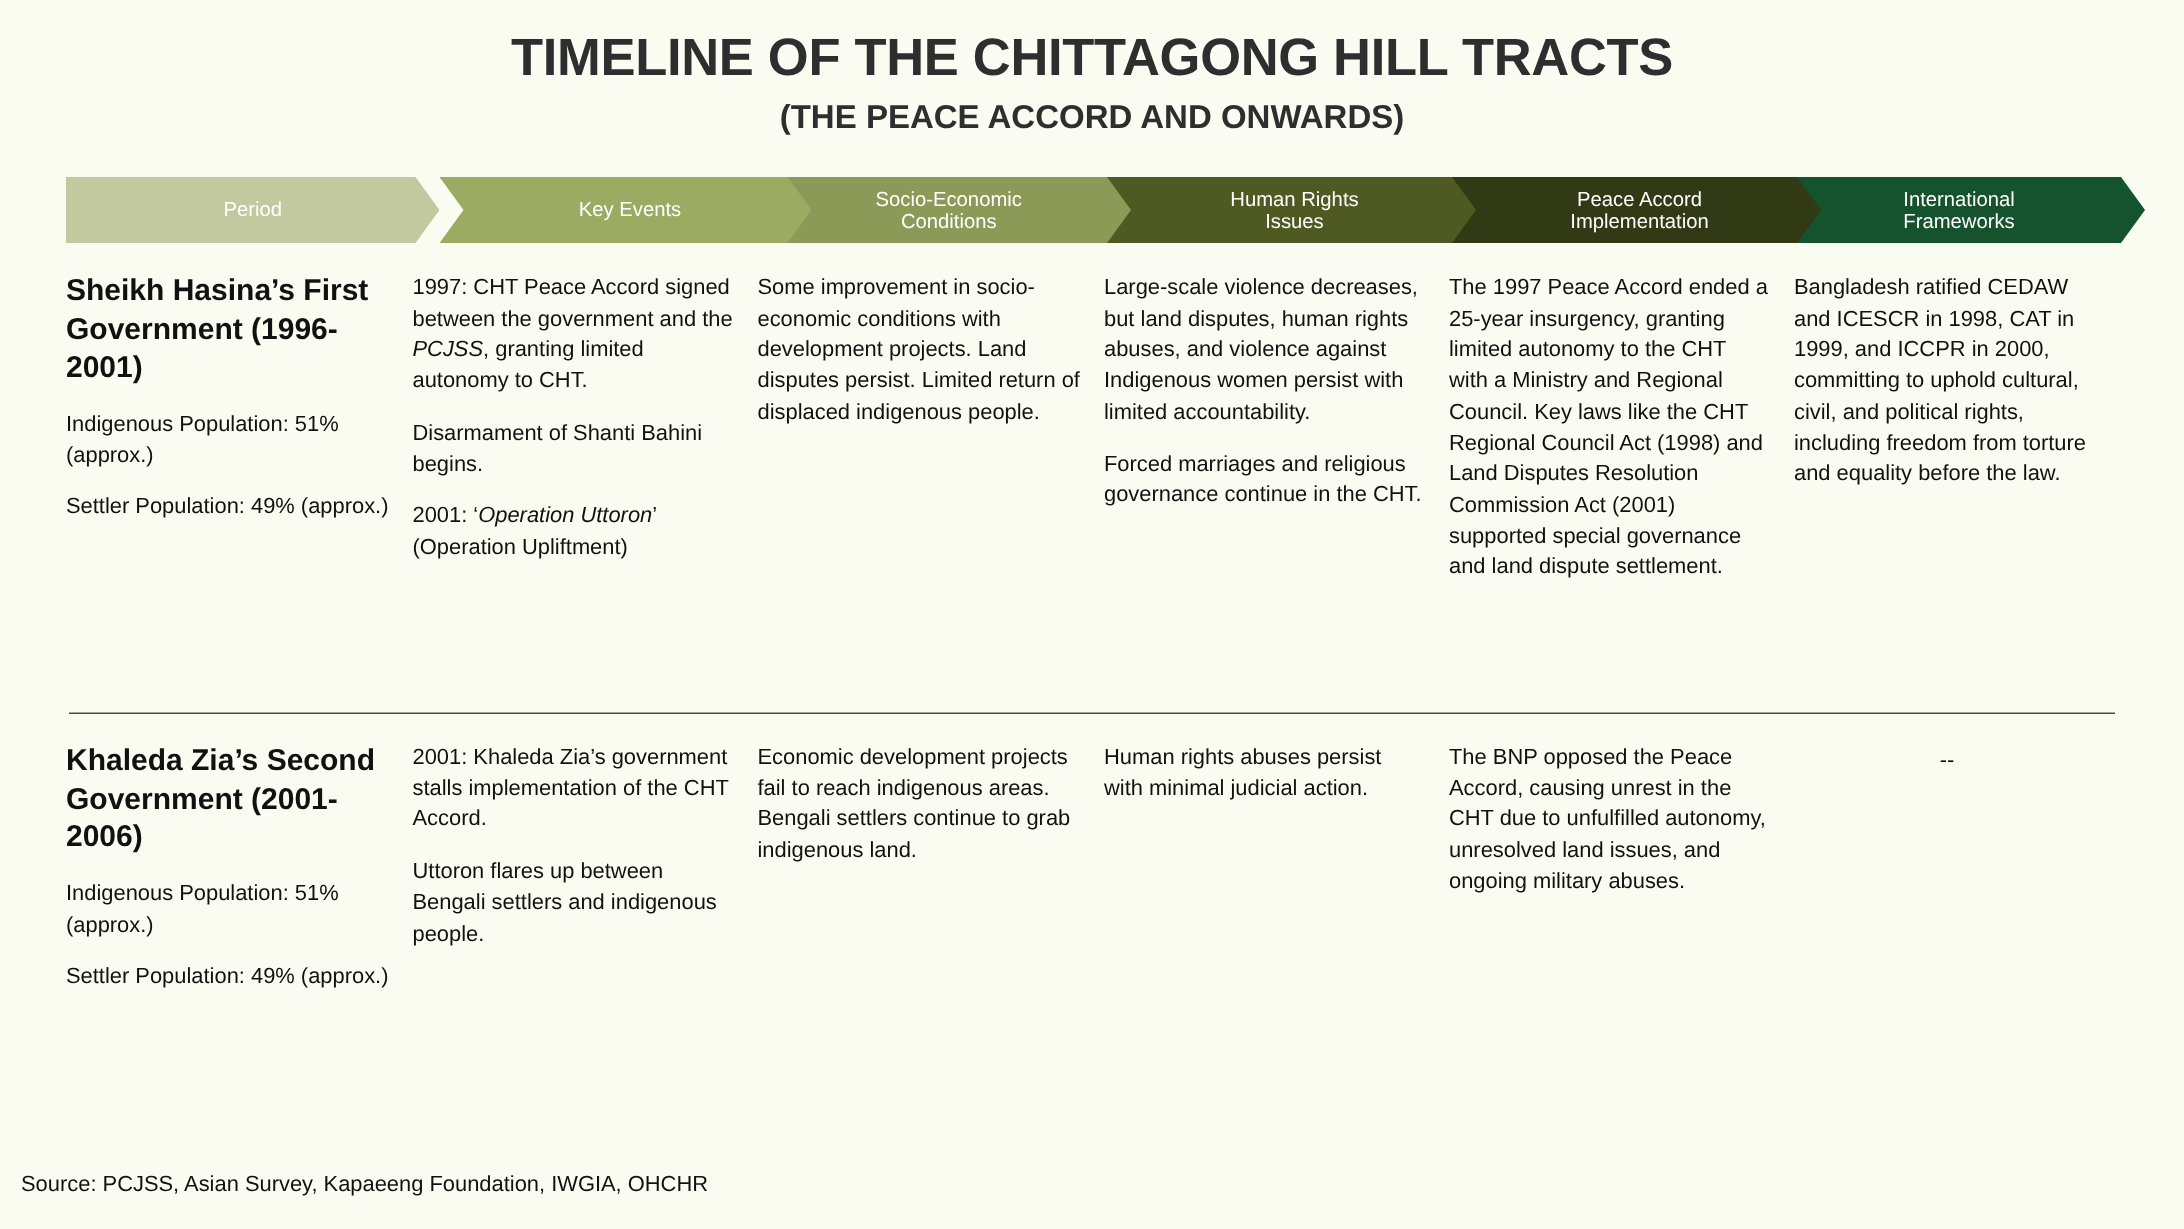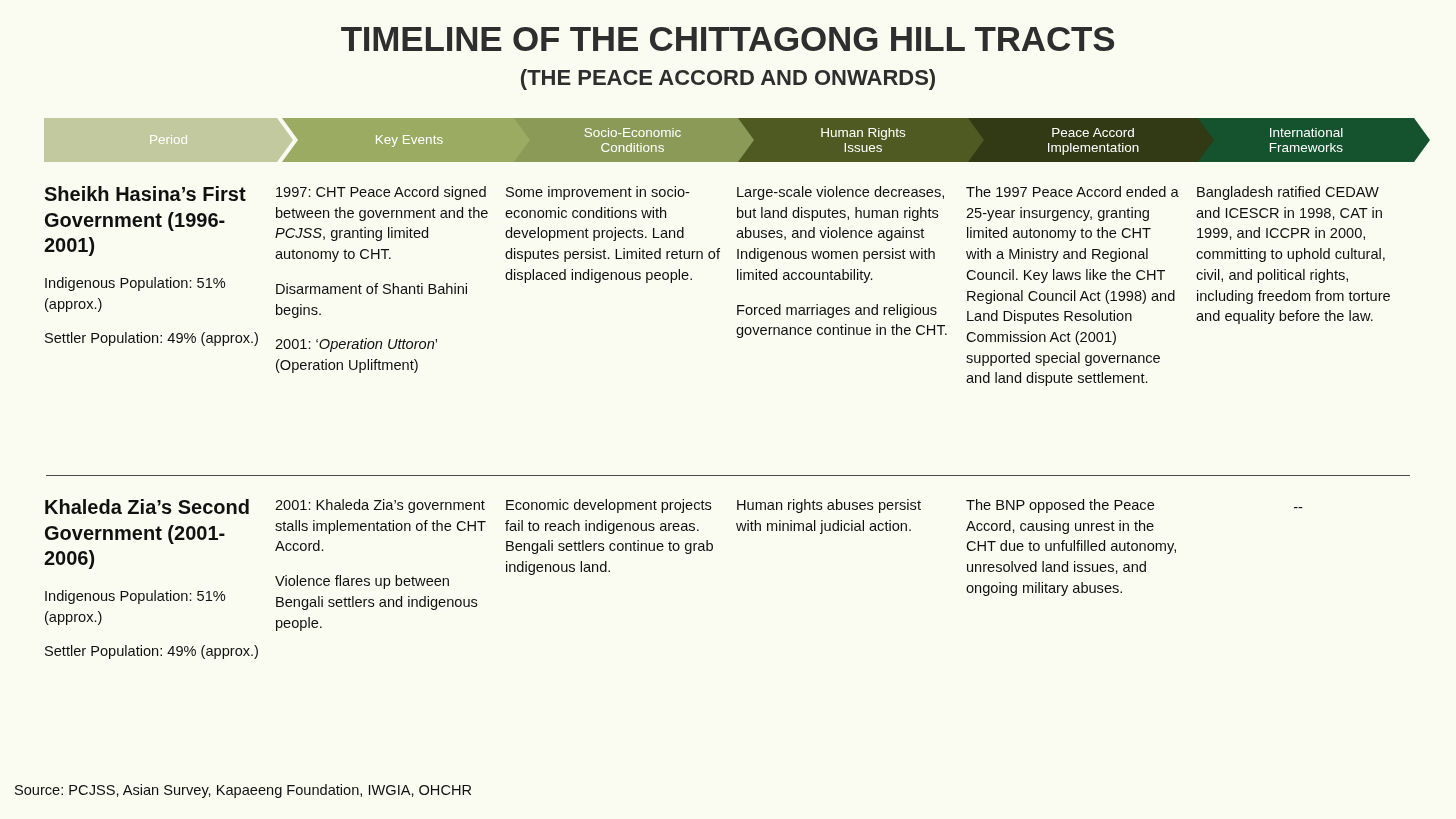--- a/index.html
+++ b/index.html
@@ -140,21 +140,21 @@
 
   <div class="title-block">
     <div class="main-title">TIMELINE OF THE CHITTAGONG HILL TRACTS</div>
     <div class="sub-title">(THE PEACE ACCORD AND ONWARDS)</div>
   </div>
 
   <div class="header-band" id="header-band">
       <div class="arrow" style="left: 0px; width: 249px; background: rgb(195, 201, 158); z-index: 10;">
         <span class="arrow-label">Period</span>
       </div>
-      <div class="arrow" style="left: 238px; width: 248px; background: rgb(155, 171, 97); z-index: 9;">
+      <div class="arrow" style="left: 249px; width: 248px; background: rgb(155, 171, 97); z-index: 9;">
         <span class="arrow-label">Key Events</span>
       </div>
       <div class="arrow" style="left: 461px; width: 249px; background: rgb(140, 154, 88); z-index: 8;">
         <span class="arrow-label">Socio-Economic<br>Conditions</span>
       </div>
       <div class="arrow" style="left: 692px; width: 248px; background: rgb(78, 90, 33); z-index: 7;">
         <span class="arrow-label">Human Rights<br>Issues</span>
       </div>
       <div class="arrow" style="left: 922px; width: 248px; background: rgb(49, 58, 20); z-index: 6;">
         <span class="arrow-label">Peace Accord<br>Implementation</span>
@@ -195,21 +195,21 @@
   </div>
   <div class="row" id="row-1">
     <div class="cells" id="cells-1">
         <div class="cell col-period">
           <div class="period-title">Khaleda Zia’s Second Government (2001-2006)</div>
           <div class="period-stat">Indigenous Population: 51% (approx.)</div>
           <div class="period-stat">Settler Population: 49% (approx.)</div>
         </div>
         <div class="cell col-events">
           <p><b>2001</b>: Khaleda Zia’s government stalls implementation of the <b>CHT Accord</b>.</p>
-          <p>Violence flares up between Bengali settlers and indigenous people.</p>
+          <p>Uttoron flares up between Bengali settlers and indigenous people.</p>
         </div>
         <div class="cell col-socio">
           <p>Economic development projects fail to reach indigenous areas. Bengali settlers continue to grab indigenous land.</p>
         </div>
         <div class="cell col-human">
           <p>Human rights abuses persist with minimal judicial action.</p>
         </div>
         <div class="cell col-peace">
           <p>The BNP opposed the <b>Peace Accord</b>, causing unrest in the CHT due to unfulfilled autonomy, unresolved land issues, and ongoing military abuses.</p>
         </div>

